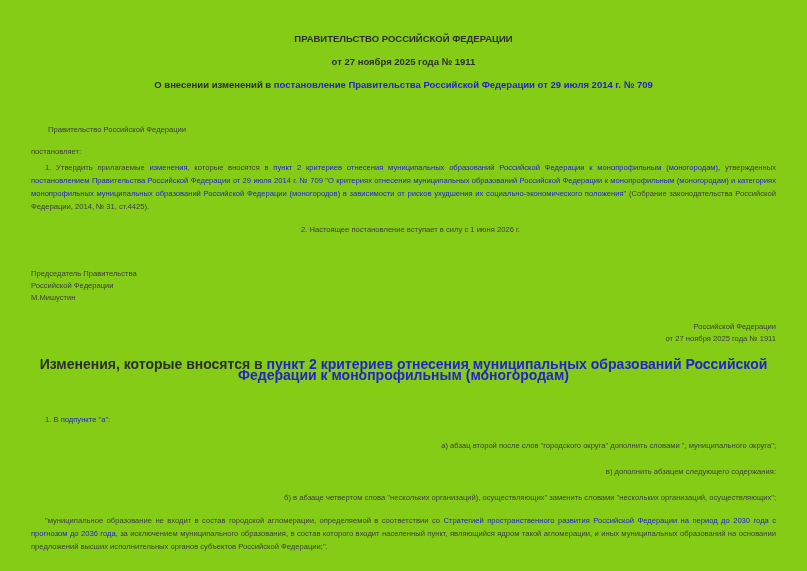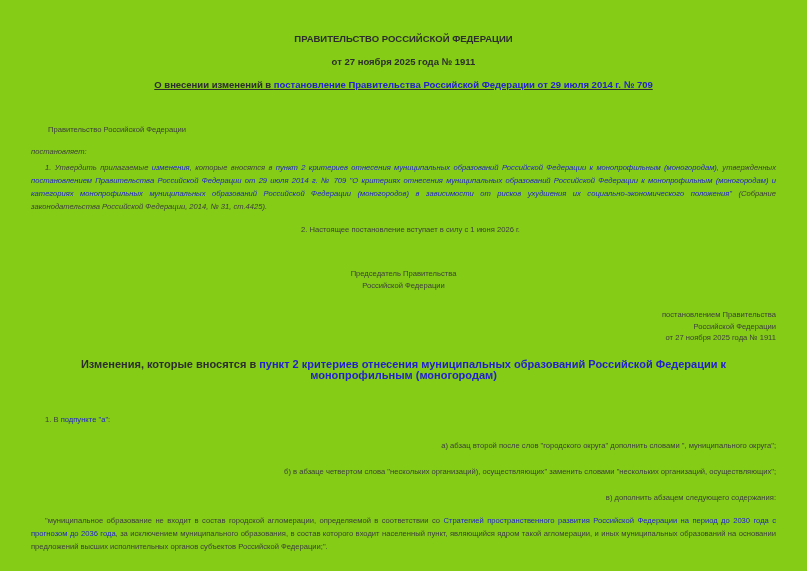--- a/index.html
+++ b/index.html
@@ -20,41 +20,41 @@
   }
 
   .hdr {
     font-size: 9.5px;
     line-height: 11px;
     color: #2d2d2d;
     font-weight: bold;
     text-align: center;
   }
   .hdr + .hdr { margin-top: 12px; }
-  .doc-title { margin-top: 12px; text-decoration: underline; }
+  .doc-title { margin-top: 12px; }
 
   .link { color: #2323cc; text-decoration: none; cursor: pointer; }
 
   .body-text {
     font-size: 7.6px;
     line-height: 13px;
     color: #3d3d3d;
   }
 
   .doc-intro   { margin-top: 33px; text-indent: 17px; }
-  .decree-word { margin-top: 9px; font-style: italic; }
-  .para-1      { margin-top: 3px; text-indent: 14px; text-align: justify; font-style: italic; }
+  .decree-word { margin-top: 9px; }
+  .para-1      { margin-top: 3px; text-indent: 14px; text-align: justify; }
   .para-2      { margin-top: 10px; text-indent: 14px; text-align: center; }
 
-  .sig-block      { margin-top: 32px; text-align: center; line-height: 12px; }
+  .sig-block      { margin-top: 32px; text-align: left; line-height: 12px; }
   .approval-block { margin-top: 17px; text-align: right; line-height: 11.5px; }
 
   .amend-heading {
     margin-top: 15px;
-    font-size: 11px;
+    font-size: 14px;
     line-height: 11px;
     font-weight: bold;
     color: #2d2d2d;
     text-align: center;
   }
   .amend-item-1 { margin-top: 32px; text-indent: 14px; }
   .amend-sub    { margin-top: 13px; text-indent: 14px; text-align: right; }
   .final-para   { margin-top: 10px; text-indent: 14px; text-align: justify; }
 </style>
 </head>
@@ -69,31 +69,31 @@
   <div class="body-text doc-intro">Правительство Российской Федерации</div>
   <div class="body-text decree-word">постановляет:</div>
 
   <div class="body-text para-1"><span>1. Утвердить прилагаемые </span><a class="link">изменения</a><span>, которые вносятся в </span><a class="link">пункт 2 критериев отнесения муниципальных образований Российской Федерации к монопрофильным (моногородам),</a><span> утвержденных </span><a class="link">постановлением Правительства Российской Федерации от 29 июля 2014 г. № 709 "О критериях отнесения муниципальных образований Российской Федерации к монопрофильным (моногородам) и категориях монопрофильных муниципальных образований Российской Федерации (моногородов) в зависимости от рисков ухудшения их социально-экономического положения"</a><span> (Собрание законодательства Российской Федерации, 2014, № 31, ст.4425).</span></div>
 
   <div class="body-text para-2">2. Настоящее постановление вступает в силу с 1 июня 2026 г.</div>
 
   <div class="body-text sig-block">
     <div>Председатель Правительства</div>
     <div>Российской Федерации</div>
+    <div>М.Мишустин</div>
   </div>
 
   <div class="body-text approval-block">
-    <div>постановлением Правительства</div>
     <div>Российской Федерации</div>
     <div>от 27 ноября 2025 года № 1911</div>
   </div>
 
   <div class="amend-heading"><span>Изменения, которые вносятся в </span><a class="link">пункт 2 критериев отнесения муниципальных образований Российской Федерации к монопрофильным (моногородам)</a></div>
 
   <div class="body-text amend-item-1"><span>1. В </span><a class="link">подпункте "а"</a><span>:</span></div>
 
   <div class="body-text amend-sub">а) абзац второй после слов "городского округа" дополнить словами ", муниципального округа";</div>
+  <div class="body-text amend-sub">в) дополнить абзацем следующего содержания:</div>
   <div class="body-text amend-sub">б) в абзаце четвертом слова "нескольких организаций), осуществляющих" заменить словами "нескольких организаций, осуществляющих";</div>
-  <div class="body-text amend-sub">в) дополнить абзацем следующего содержания:</div>
 
   <div class="body-text final-para"><span>"муниципальное образование не входит в состав городской агломерации, определяемой в соответствии со </span><a class="link">Стратегией пространственного развития Российской Федерации на период до 2030 года с прогнозом до 2036 года</a><span>, за исключением муниципального образования, в состав которого входит населенный пункт, являющийся ядром такой агломерации, и иных муниципальных образований на основании предложений высших исполнительных органов субъектов Российской Федерации;".</span></div>
 
 </div>
 
 </body></html>

